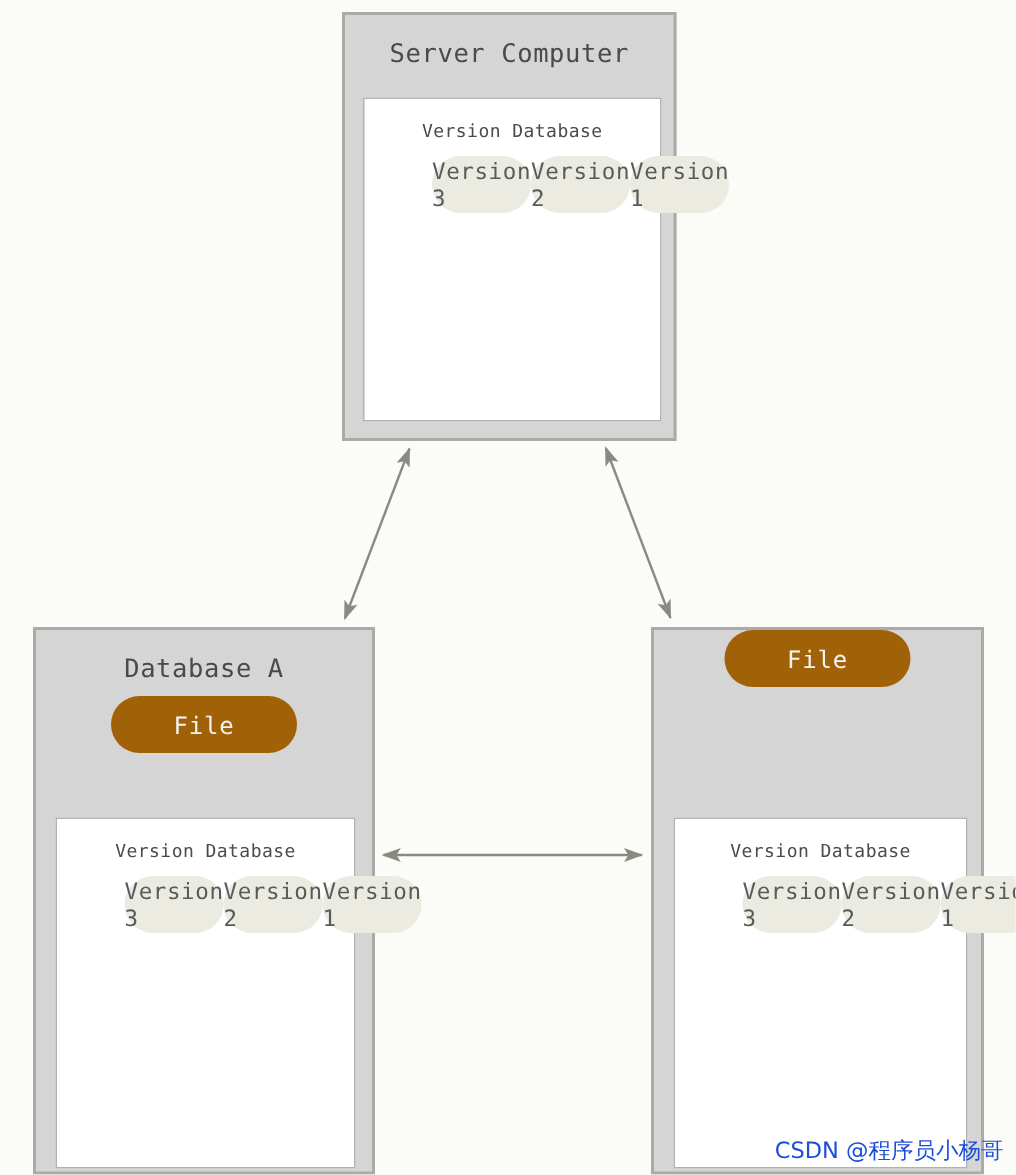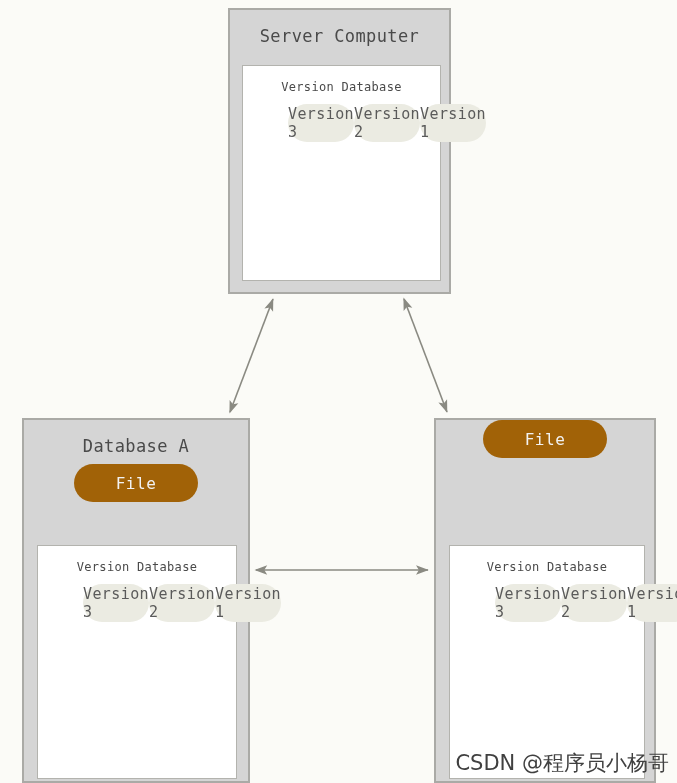--- a/index.html
+++ b/index.html
@@ -136,22 +136,22 @@
     width: 2px;
     height: 20px;
     background: #b5b5ad;
   }
   
   #watermark {
     position: absolute;
     right: 8px;
     bottom: 6px;
     font-family: "DejaVu Sans", "Liberation Sans", sans-serif;
-    font-size: 21px;
-    color: #404040;
+    font-size: 15px;
+    color: #1d4ed8;
     z-index: 5;
     white-space: nowrap;
   }
 </style>
 </head>
 <body>
 
 <div id="diagram-root">
 
   <svg id="connector-layer" viewBox="0 0 677 783" width="677" height="783" xmlns="http://www.w3.org/2000/svg">

